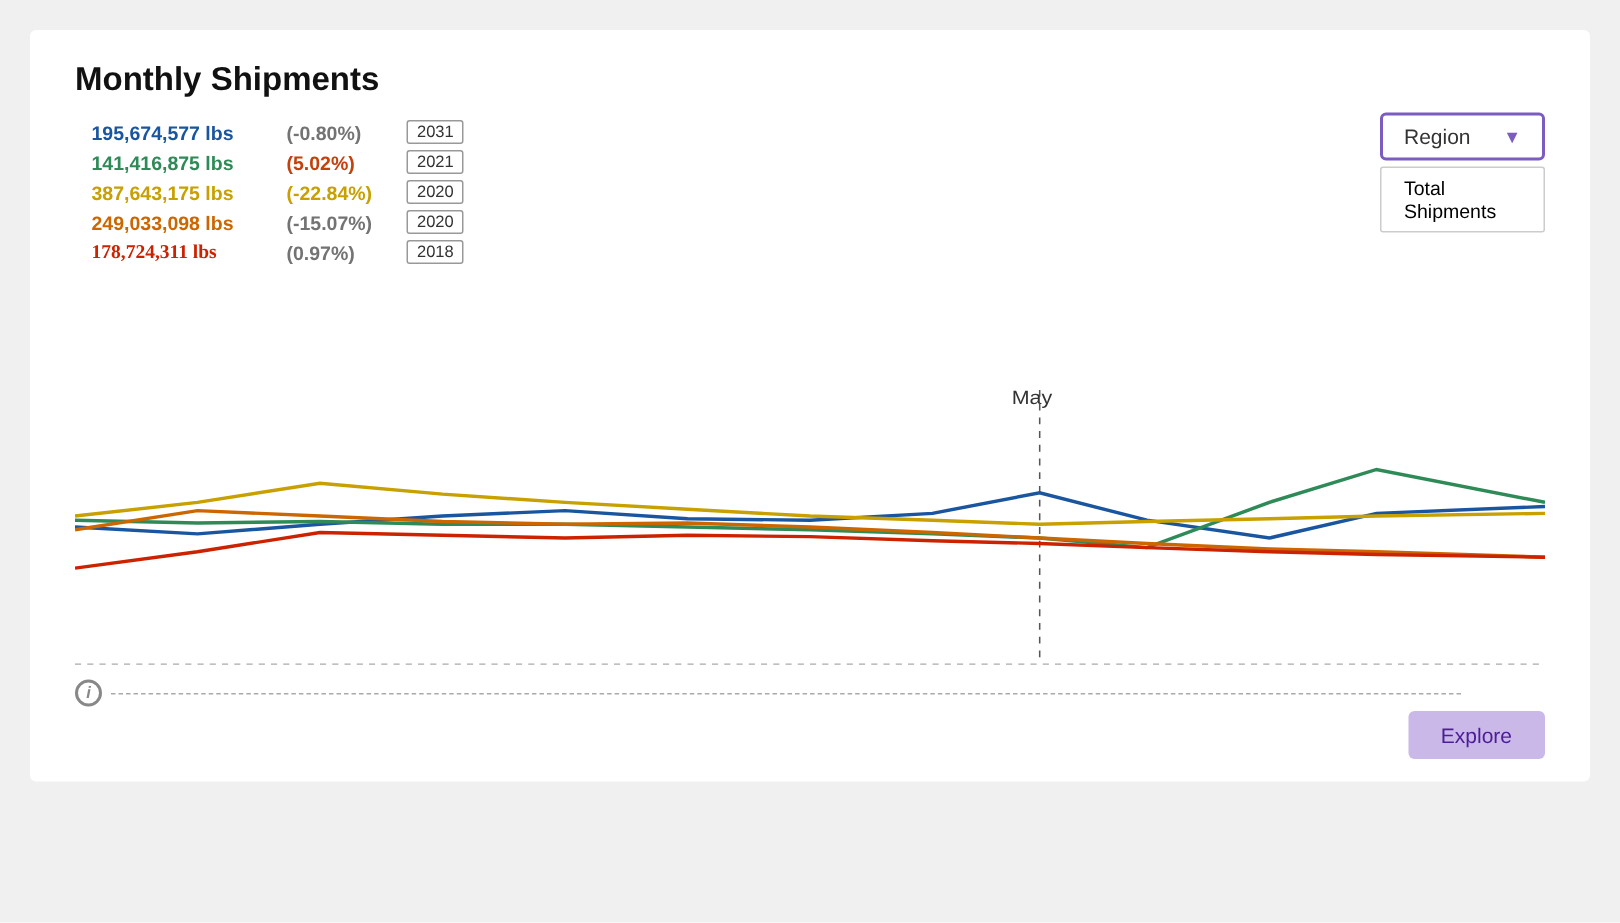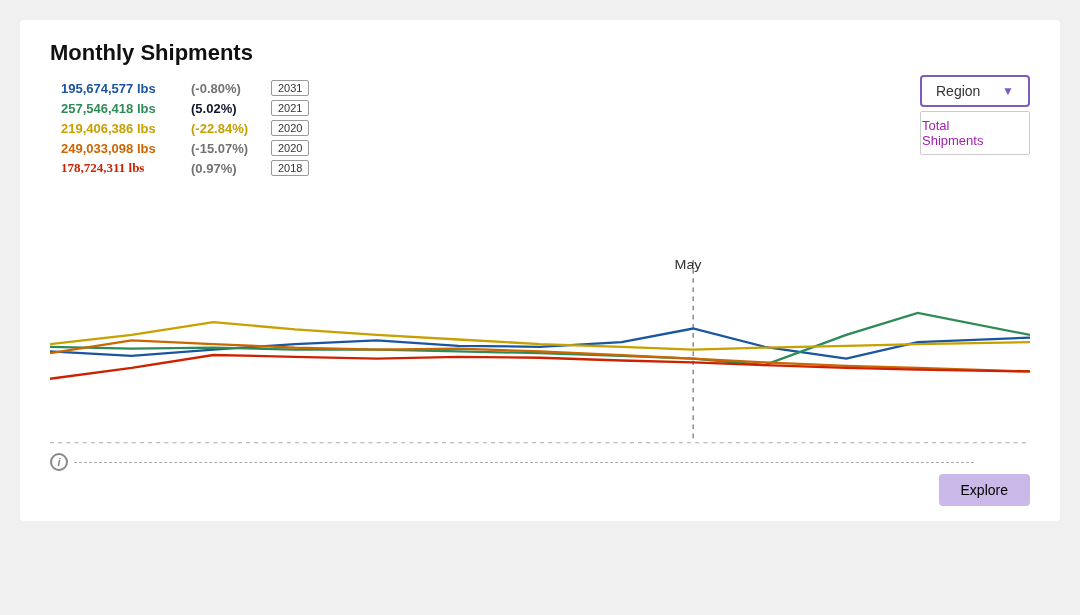--- a/index.html
+++ b/index.html
@@ -53,21 +53,21 @@
       border: 1px solid #999;
       border-radius: 2px;
       padding: 1px 6px;
       color: #333;
     }
     .color-blue { color: #1a56a0; }
     .color-green { color: #2e8b57; }
     .color-gold { color: #c8a000; }
     .color-orange { color: #cc6600; }
     .color-red { color: #cc2200; font-family: Liberation Serif, serif; }
-    .change-green { color: #0f172a; }
+    .change-green { color: #c2410c; }
     .change-red { color: #737373; }
     .change-gold { color: #c8a000; }
 
     
     .region-dropdown {
       position: absolute;
       top: 55px;
       right: 30px;
       display: flex;
       flex-direction: column;
@@ -88,23 +88,23 @@
       min-width: 110px;
       justify-content: space-between;
     }
     .region-btn .chevron {
       font-size: 12px;
       color: #7c5cbf;
     }
     .dropdown-item {
       border: 1px solid #ccc;
       border-radius: 2px;
-      padding: 6px 1px;
+      padding: 6px 15px;
       font-size: 13px;
-      color: #a21caf;
+      color: #000000;
       background: #fff;
       min-width: 110px;
       text-align: left;
     }
 
     
     .chart-area {
       position: absolute;
       top: 240px;
       left: 30px;
@@ -143,21 +143,21 @@
       width: 900px;
       margin-top: 1px;
     }
 
     
     .explore-btn {
       position: absolute;
       bottom: 15px;
       right: 30px;
       background: #c9b8e8;
-      color: #000000;
+      color: #4c1d95;
       border: none;
       border-radius: 4px;
       padding: 8px 22px;
       font-size: 14px;
       cursor: pointer;
       margin-top: 34px;
     }
   </style>
 </head>
 <body>
@@ -167,27 +167,27 @@
 
   <div class="stats-section">
 
     <div class="stat-row">
       <span class="stat-value color-blue">195,674,577 lbs</span>
       <span class="stat-change change-red">(-0.80%)</span>
       <span class="stat-year">2031</span>
     </div>
 
     <div class="stat-row">
-      <span class="stat-value color-green">257,546,418 lbs</span>
+      <span class="stat-value color-green">141,416,875 lbs</span>
       <span class="stat-change change-green">(5.02%)</span>
       <span class="stat-year">2021</span>
     </div>
 
     <div class="stat-row">
-      <span class="stat-value color-gold">219,406,386 lbs</span>
+      <span class="stat-value color-gold">387,643,175 lbs</span>
       <span class="stat-change change-gold">(-22.84%)</span>
       <span class="stat-year">2020</span>
     </div>
 
     <div class="stat-row">
       <span class="stat-value color-orange">249,033,098 lbs</span>
       <span class="stat-change change-red">(-15.07%)</span>
       <span class="stat-year">2020</span>
     </div>
 

